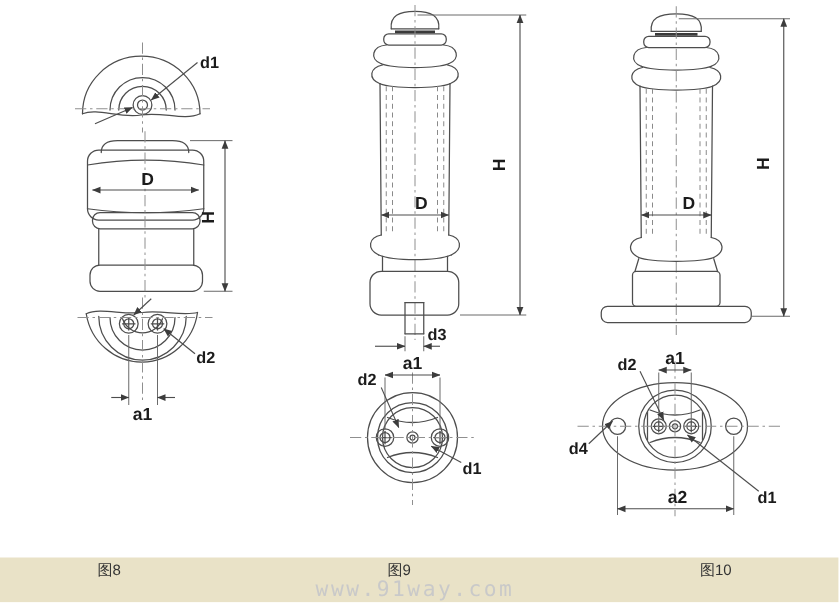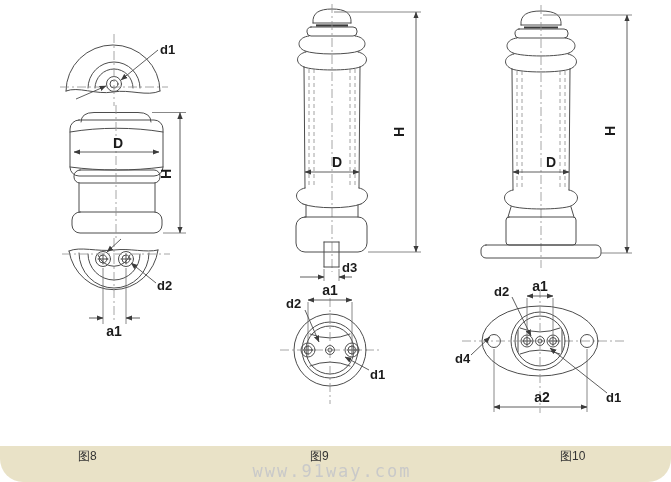--- a/index.html
+++ b/index.html
@@ -1,17 +1,17 @@
 <!DOCTYPE html>
 <html><head>
 <meta charset="utf-8">
 <style>
   html,body{margin:0;padding:0;background:#fff;}
   .canvas{position:relative;width:671px;height:482px;background:#ffffff;overflow:hidden;
-          font-family:"Liberation Sans",sans-serif;border-radius:23px;}
+          font-family:"Liberation Sans",sans-serif;}
   svg{position:absolute;left:0;top:0;}
   .ol{fill:none;stroke:#4d4d4d;stroke-width:1;stroke-linecap:round;stroke-linejoin:round;}
   .thick{fill:none;stroke:#3a3a3a;stroke-width:2.2;}
   .cl{fill:none;stroke:#8f8f8f;stroke-width:0.8;stroke-dasharray:9 3 2 3;}
   .hid{fill:none;stroke:#8a8a8a;stroke-width:0.8;stroke-dasharray:4 3;}
   .dim{fill:none;stroke:#4d4d4d;stroke-width:0.9;}
   .ext{fill:none;stroke:#6a6a6a;stroke-width:0.8;}
   text.lbl{font:700 13px "Liberation Sans",sans-serif;fill:#1b1b1b;}
   text.lblbig{font:700 14px "Liberation Sans",sans-serif;fill:#1b1b1b;}
   text.cap{font:400 12px "Liberation Sans","DejaVu Sans",sans-serif;fill:#333;}

